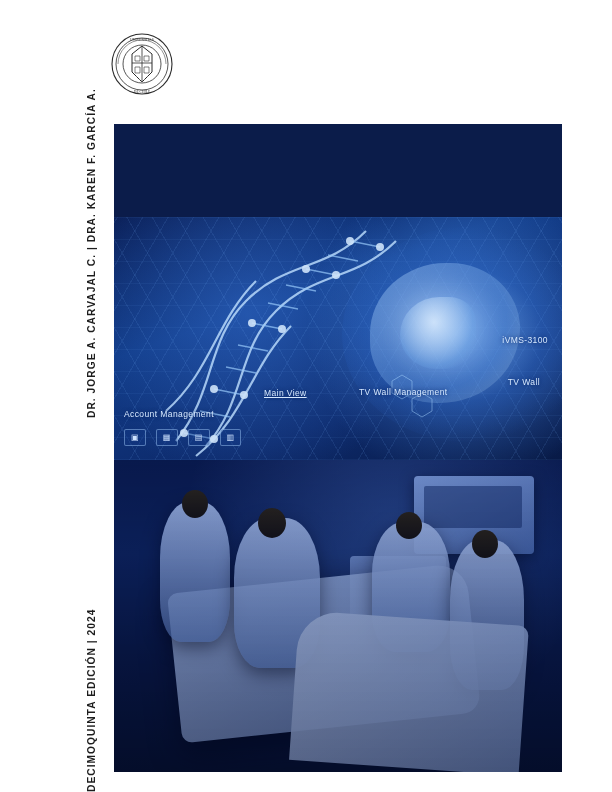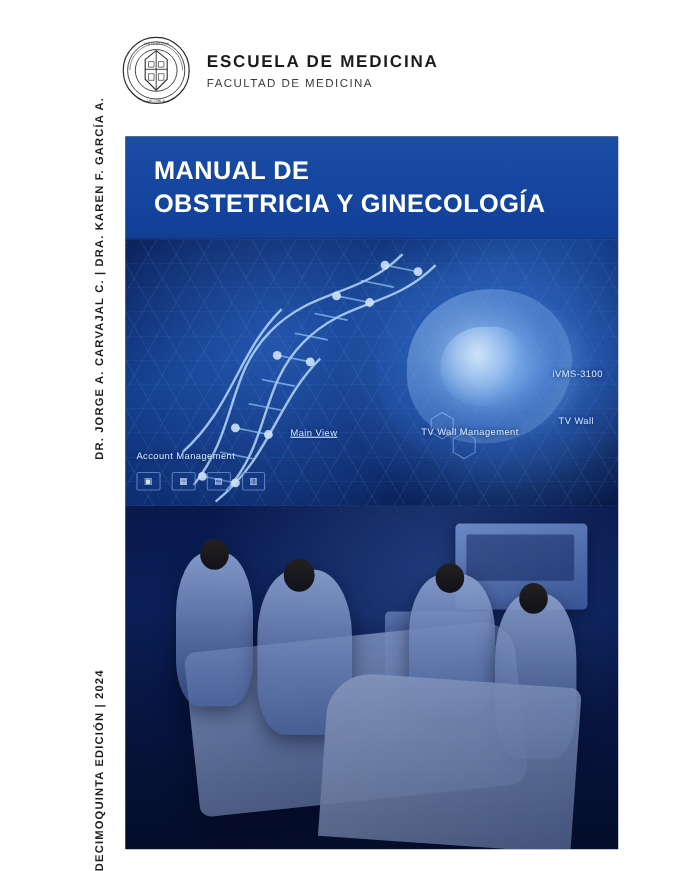--- a/index.html
+++ b/index.html
@@ -311,37 +311,29 @@
         <circle cx="32" cy="32" r="26" fill="none" stroke="#2b2b2b" stroke-width="0.8"></circle>
         <circle cx="32" cy="32" r="19" fill="none" stroke="#2b2b2b" stroke-width="0.8"></circle>
         <path d="M32 14 L42 22 L42 40 Q32 50 32 50 Q32 50 22 40 L22 22 Z" fill="none" stroke="#2b2b2b" stroke-width="1"></path>
         <path d="M32 14 L32 50 M22 31 L42 31" stroke="#2b2b2b" stroke-width="0.8"></path>
         <path d="M25 24 h5 v5 h-5 z M34 24 h5 v5 h-5 z M25 35 h5 v6 h-5 z M34 35 h5 v6 h-5 z" fill="none" stroke="#2b2b2b" stroke-width="0.6"></path>
         <text x="32" y="8.5" font-size="3.6" fill="#2b2b2b" text-anchor="middle" font-family="Liberation Serif, serif">UNIVERSITAS</text>
         <text x="32" y="60.5" font-size="3.6" fill="#2b2b2b" text-anchor="middle" font-family="Liberation Serif, serif">DE CHILE</text>
         <path d="M8 32 a24 24 0 0 1 48 0" fill="none" stroke="#2b2b2b" stroke-width="0.5"></path>
       </svg>
     </div>
-    <div class="header-text">
-      <div class="header-title">ESCUELA DE MEDICINA</div>
-      <div class="header-sub">FACULTAD DE MEDICINA</div>
-    </div>
   </div>
 
   <div class="spine">
     <div class="spine-authors">DR. JORGE A. CARVAJAL C.  |  DRA. KAREN F. GARCÍA A.</div>
     <div class="spine-edition">DECIMOQUINTA EDICIÓN  |  2024</div>
   </div>
 
   <div class="cover">
 
-    <div class="title-band">
-      <div class="t1">MANUAL DE</div>
-      <div class="t2">OBSTETRICIA Y GINECOLOGÍA</div>
-    </div>
 
     <div class="photo-top">
       <div class="hexgrid"></div>
       <div class="glow-ellipse"></div>
       <div class="fetus"></div>
 
       <svg class="dna" viewBox="0 0 280 250" aria-hidden="true">
         <g fill="none" stroke="#bfe0ff" stroke-width="2.2" opacity="0.85">
           <path d="M20 230 C60 180 50 130 90 90 C130 50 170 60 210 20"></path>
           <path d="M50 235 C90 190 80 140 120 100 C160 60 200 70 240 30"></path>
@@ -374,21 +366,21 @@
             <circle cx="224" cy="36" r="4"></circle>
         </g>
         <g fill="none" stroke="#a9d6ff" stroke-width="1" opacity="0.5">
           <path d="M236 170 l10 -6 l10 6 l0 12 l-10 6 l-10 -6 z"></path>
           <path d="M256 188 l10 -6 l10 6 l0 12 l-10 6 l-10 -6 z"></path>
         </g>
       </svg>
 
       <div class="ui-label" style="right:14px; top:118px;">iVMS-3100</div>
       <div class="ui-label" style="right:22px; top:160px;text-align:right;">TV Wall</div>
-      <div class="ui-label" style="left:245px; top:170px;margin-left:24px;">TV Wall Management</div>
+      <div class="ui-label" style="left:245px; top:170px;">TV Wall Management</div>
       <div class="ui-label" style="left:150px; top:171px;text-decoration:underline;">Main View</div>
       <div class="ui-label" style="left:10px; top:192px;">Account Management</div>
 
       <div class="ui-strip" style="bottom:6px;">
         <span class="ui-chip">▣</span>
         <span class="ui-chip">▦</span>
         <span class="ui-chip">▤</span>
         <span class="ui-chip">▥</span>
       </div>
     </div>

